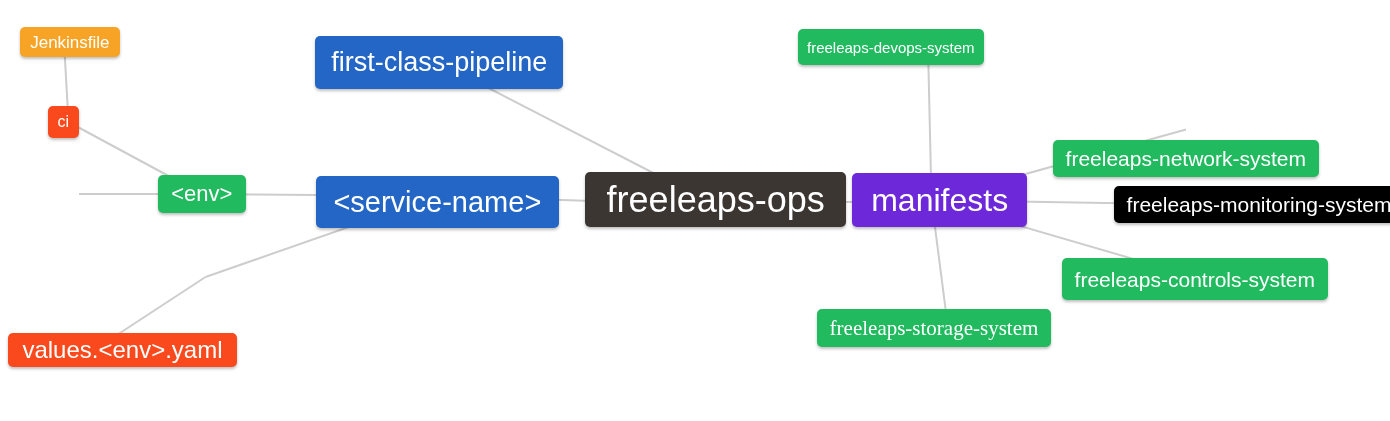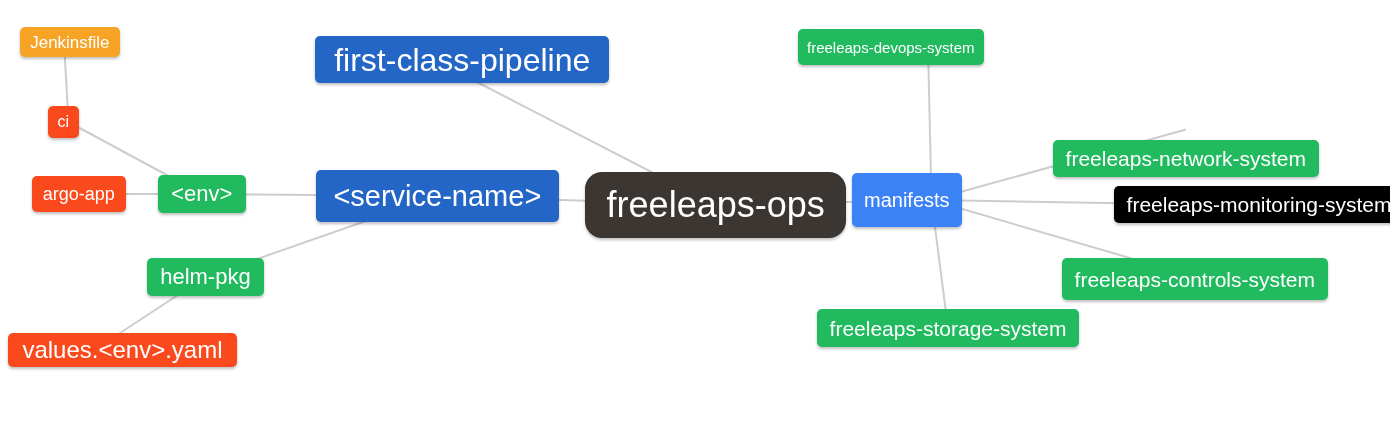--- a/index.html
+++ b/index.html
@@ -51,28 +51,26 @@
       <line x1="94" y1="350" x2="205.5" y2="277" stroke="#cdcdcd" stroke-width="2"></line>
       <line x1="439" y1="62.5" x2="715.5" y2="205" stroke="#cdcdcd" stroke-width="2"></line>
       <line x1="437.5" y1="196" x2="715.5" y2="205" stroke="#cdcdcd" stroke-width="2"></line>
       <line x1="715.5" y1="205" x2="931.5" y2="200" stroke="#cdcdcd" stroke-width="2"></line>
       <line x1="931.5" y1="200" x2="928" y2="47" stroke="#cdcdcd" stroke-width="2"></line>
       <line x1="931.5" y1="200" x2="1186" y2="129.5" stroke="#cdcdcd" stroke-width="2"></line>
       <line x1="931.5" y1="200" x2="1196" y2="204.5" stroke="#cdcdcd" stroke-width="2"></line>
       <line x1="931.5" y1="200" x2="1195" y2="277" stroke="#cdcdcd" stroke-width="2"></line>
       <line x1="931.5" y1="200" x2="948" y2="328" stroke="#cdcdcd" stroke-width="2"></line>
     </svg>
-<div class="node" style="left: 585px; top: 172px; height: 66px; font-size: 36px; background: rgb(59, 54, 50); border-radius: 17px;">freeleaps-ops</div>
-    <div class="node" style="left: 315px; top: 36px; height: 47px; font-size: 32px; background: rgb(35, 102, 197);">first-class-pipeline</div>
-    <div class="node" style="left: 316px; top: 170px; height: 52px; font-size: 29px; background: rgb(35, 102, 197);">&lt;service-name&gt;</div>
-    <div class="node" style="left: 852px; top: 173px; height: 54px; font-size: 20px; background: #3b82f6;">manifests</div>
+<div class="node" style="left: 585px; top: 172px; height: 55px; font-size: 36px; background: rgb(59, 54, 50);">freeleaps-ops</div>
+    <div class="node" style="left: 315px; top: 36px; height: 53px; font-size: 27px; background: rgb(35, 102, 197);">first-class-pipeline</div>
+    <div class="node" style="left: 316px; top: 176px; height: 52px; font-size: 29px; background: rgb(35, 102, 197);">&lt;service-name&gt;</div>
+    <div class="node" style="left: 852px; top: 173px; height: 54px; font-size: 32px; background: #6d28d9;">manifests</div>
     <div class="node" style="left: 158px; top: 175px; height: 38px; font-size: 22px; background: rgb(33, 186, 95);">&lt;env&gt;</div>
-    <div class="node" style="left: 147px; top: 258px; height: 38px; font-size: 22px; background: rgb(33, 186, 95);">helm-pkg</div>
     <div class="node" style="left: 48px; top: 106px; height: 32px; font-size: 16px; background: rgb(250, 73, 28);">ci</div>
-    <div class="node" style="left: 32px; top: 176px; height: 36px; font-size: 18px; background: rgb(250, 73, 28);">argo-app</div>
     <div class="node" style="left: 8px; top: 333px; height: 34px; font-size: 24px; background: rgb(250, 73, 28);">values.&lt;env&gt;.yaml</div>
     <div class="node" style="left: 20px; top: 27px; height: 30px; font-size: 17px; background: rgb(247, 164, 38);">Jenkinsfile</div>
     <div class="node" style="left: 798px; top: 29px; height: 36px; font-size: 15px; background: rgb(33, 186, 95);">freeleaps-devops-system</div>
     <div class="node" style="left: 1053px; top: 111px; height: 37px; font-size: 21px; background: rgb(33, 186, 95); margin-top: 29px;">freeleaps-network-system</div>
     <div class="node" style="left: 1066px; top: 186px; height: 37px; font-size: 21px; background: #000000; margin-left: 48px;">freeleaps-monitoring-system</div>
     <div class="node" style="left: 1062px; top: 258px; height: 42px; font-size: 21px; background: rgb(33, 186, 95);">freeleaps-controls-system</div>
-    <div class="node" style="left: 817px; top: 309px; height: 38px; font-size: 21px; background: rgb(33, 186, 95);">freeleaps-storage-system</div>
+    <div class="node" style="left: 817px; top: 309px; height: 38px; font-size: 21px; background: rgb(33, 186, 95); font-family: Liberation Serif, serif;">freeleaps-storage-system</div>
   </div>
 
 </body></html>

